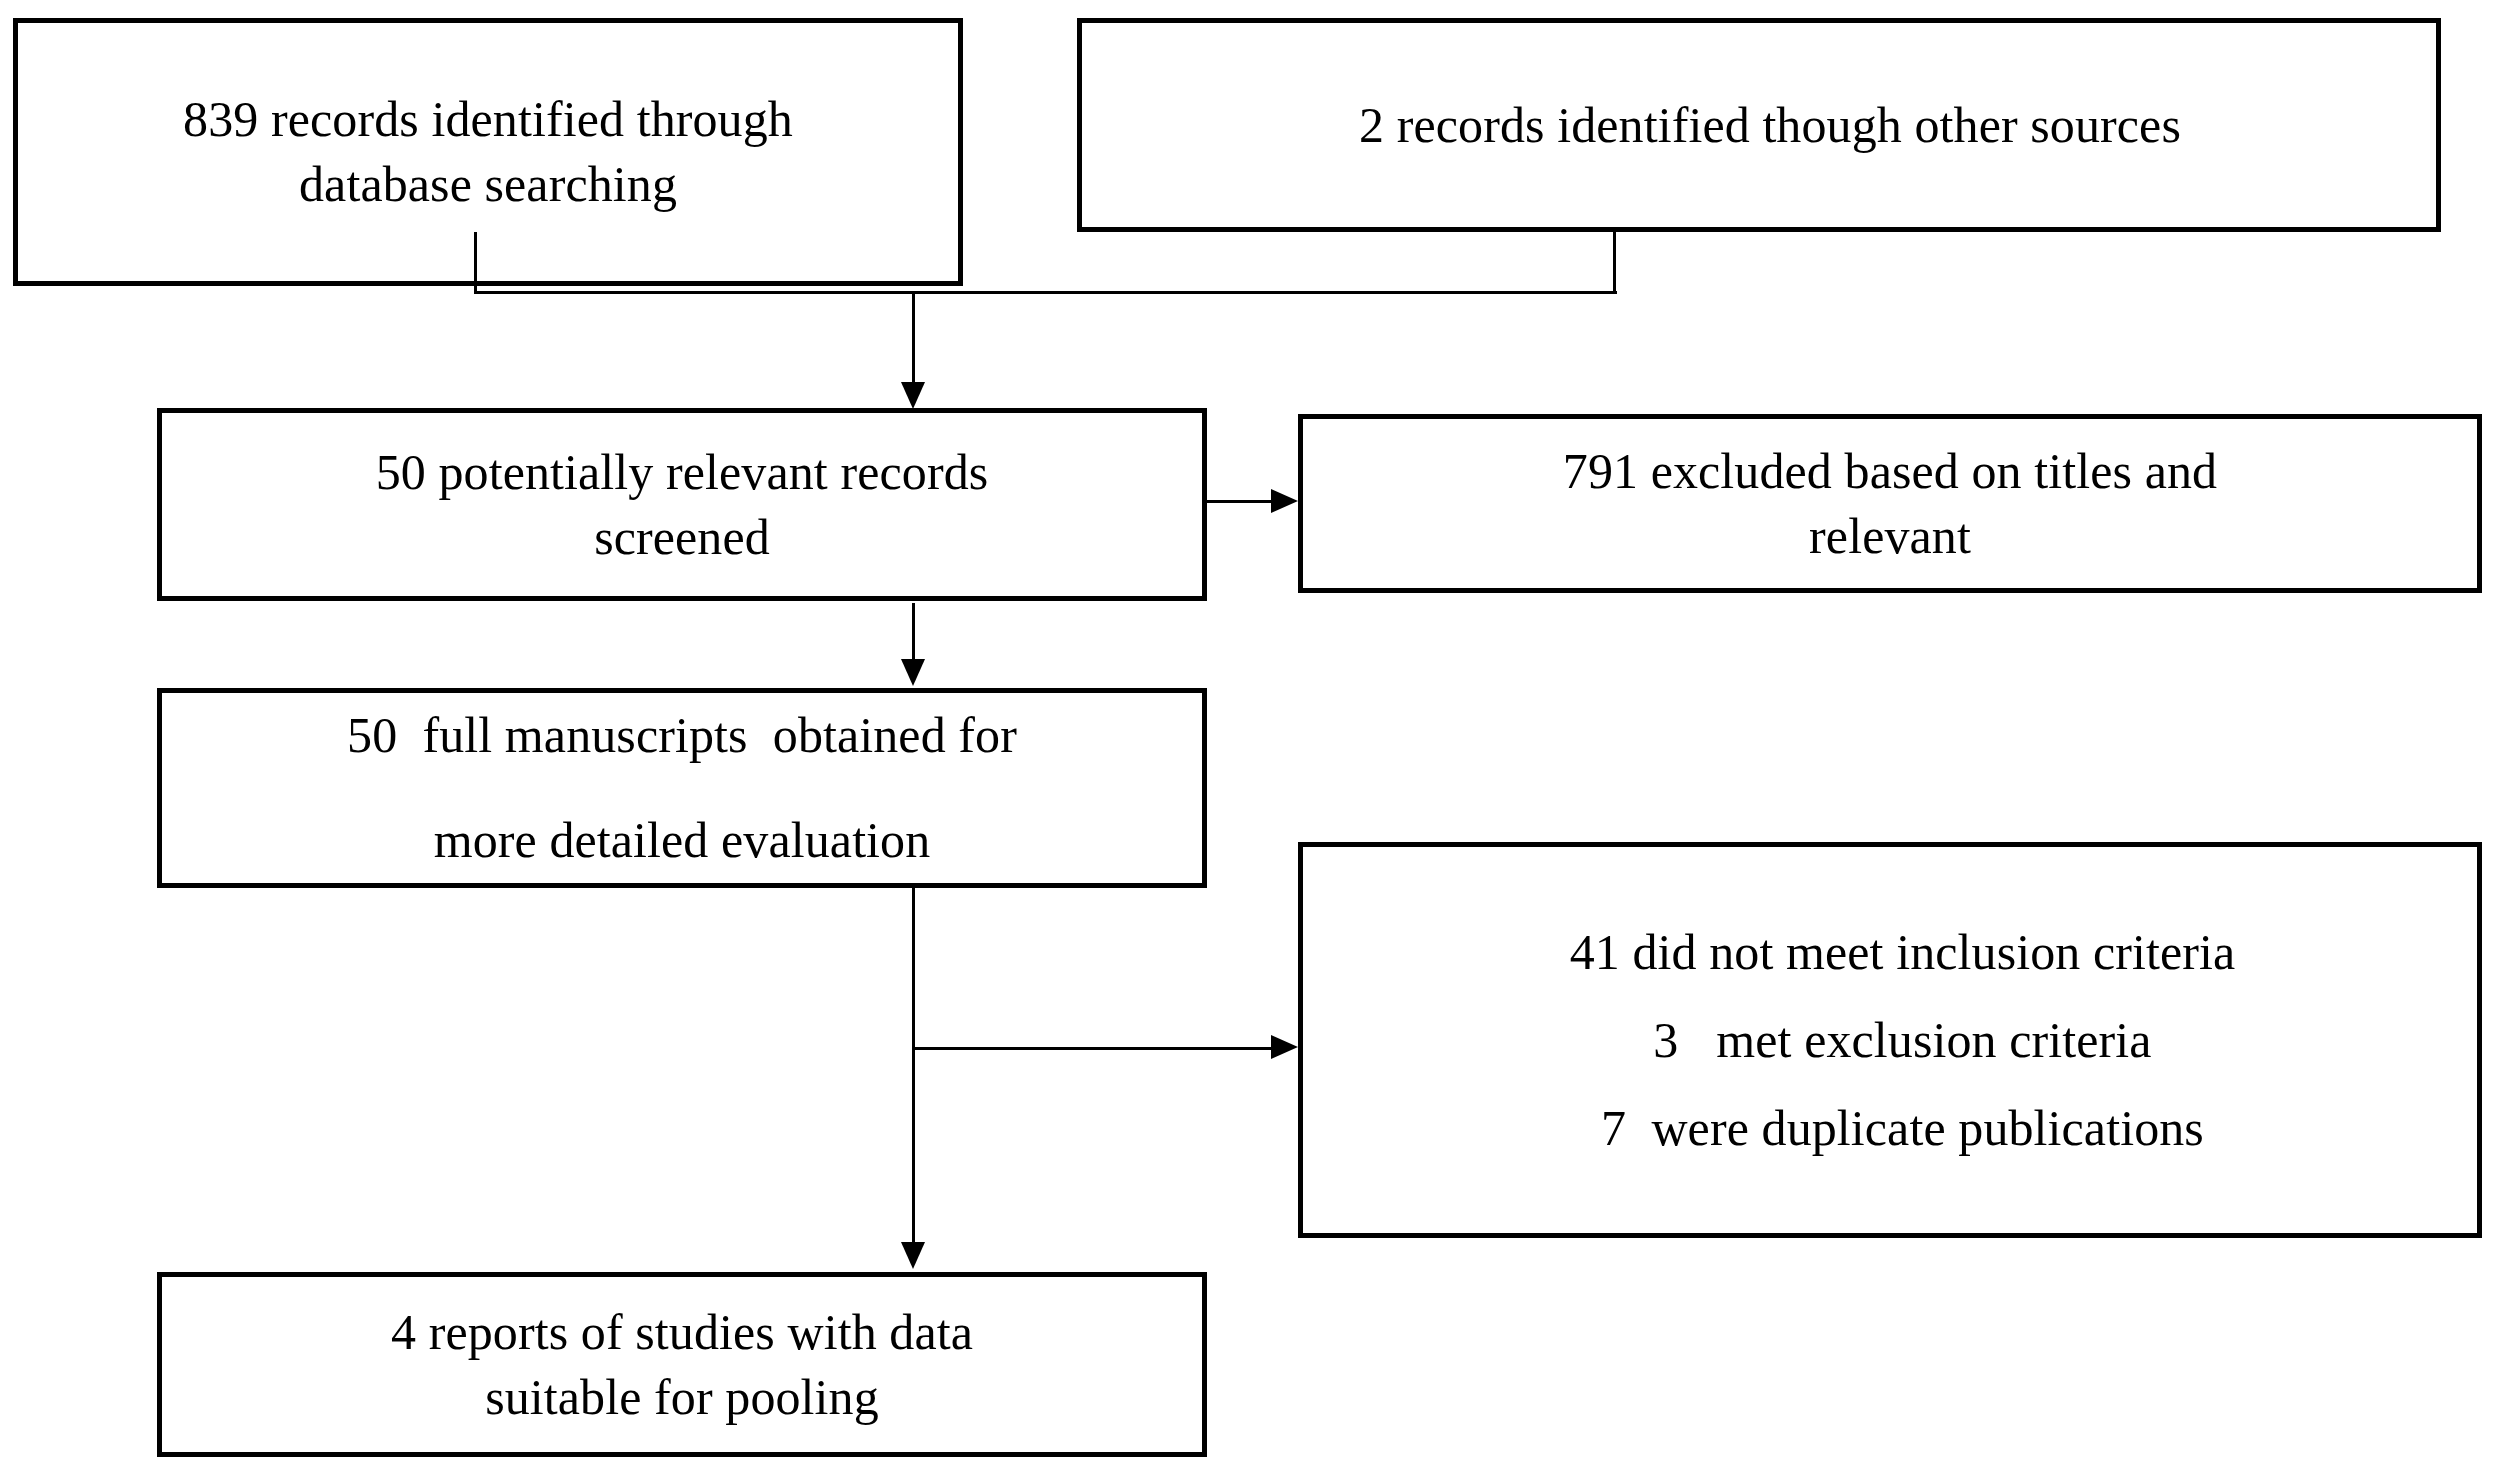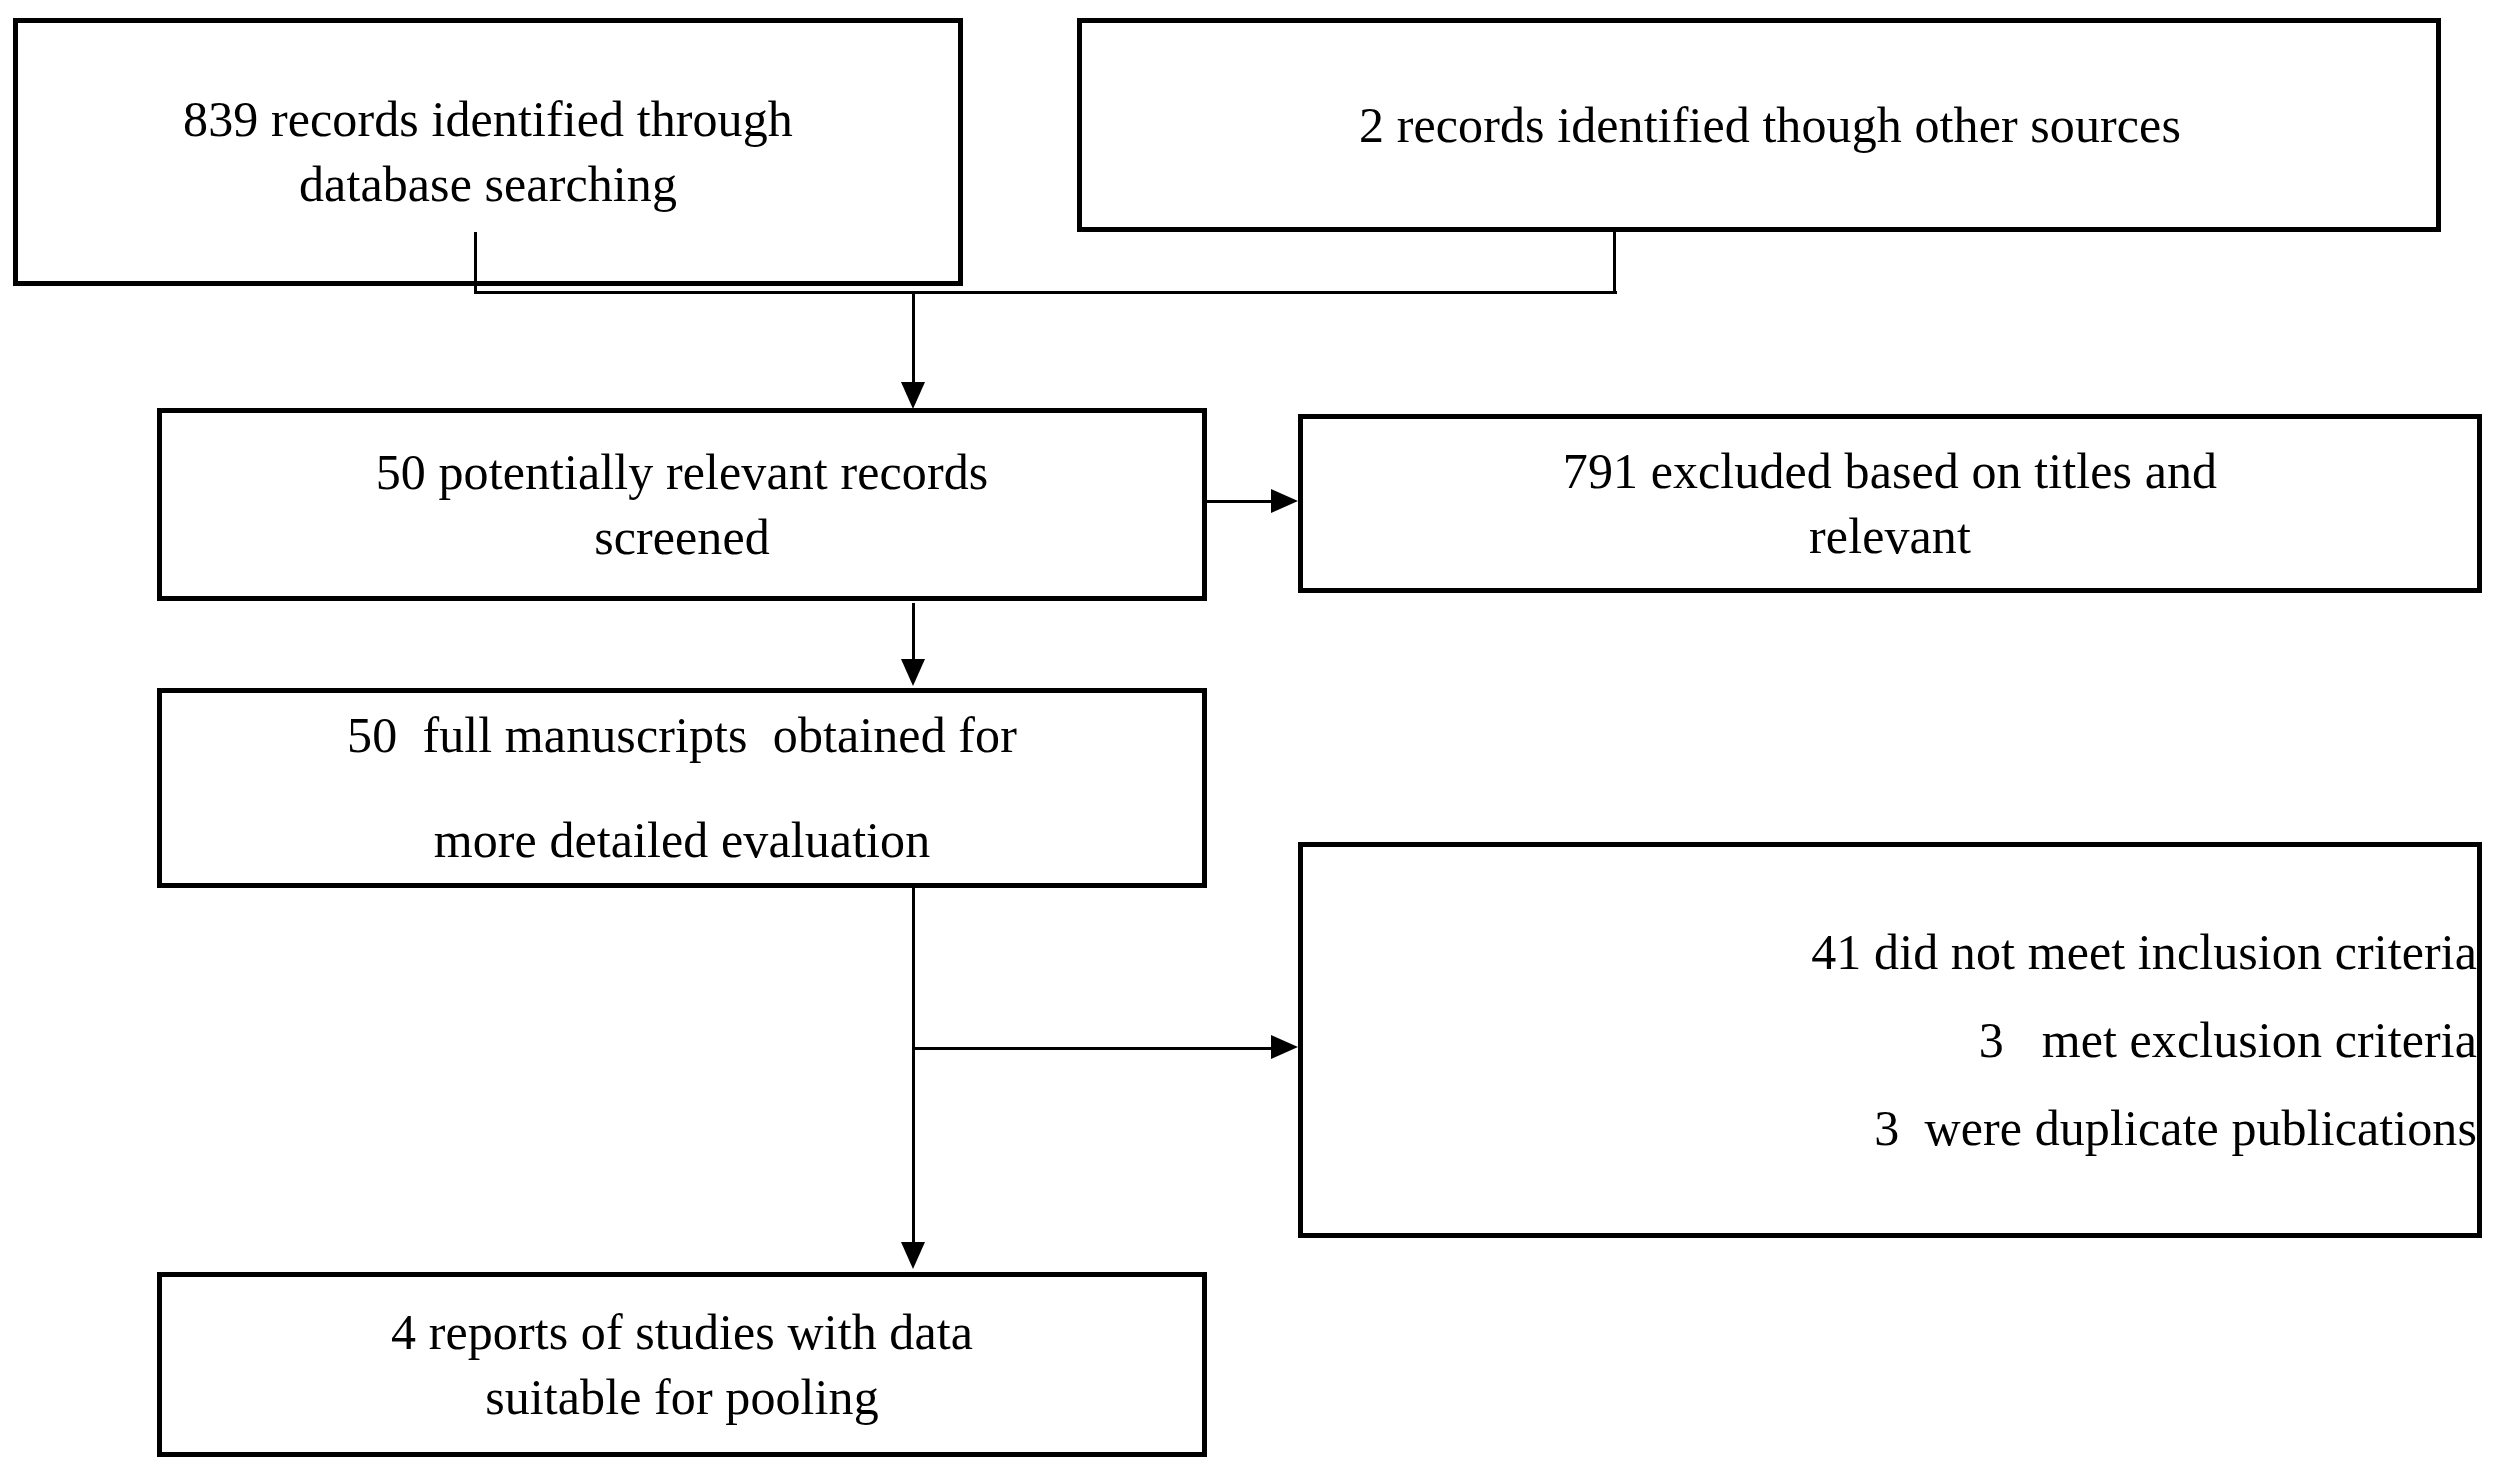--- a/index.html
+++ b/index.html
@@ -32,21 +32,21 @@
   .box .line {
     display: block;
     white-space: pre;
     color: #000000;
     font-size: 50px;
     line-height: 1.30;
     letter-spacing: 0.1px;
   }
   
   .box.list {
-    align-items: flex-end;
+    align-items: center;
     justify-content: center;
     text-align: left;
     padding-left: 25px;
   }
   .box.list .line {
     font-size: 50px;
     line-height: 1.00;
     margin: 19px 0;
     text-align: left;
   }
@@ -121,21 +121,21 @@
 
   <div class="vline" style="left:912px; top:887px; height:357px;"></div>
   <div class="arrow-down" style="left:901px; top:1242px;"></div>
 
   <div class="hline" style="left:912px; top:1047px; width:364px;"></div>
   <div class="arrow-right" style="left:1271px; top:1035px;"></div>
 
   <div class="box list" style="left:1298px; top:842px; width:1184px; height:396px;">
     <span class="line">41 did not meet inclusion criteria</span>
     <span class="line">3   met exclusion criteria</span>
-    <span class="line">3  were duplicate publications</span>
+    <span class="line">7  were duplicate publications</span>
   </div>
 
   <div class="box" style="left:157px; top:1272px; width:1050px; height:185px;">
     <span class="line">4 reports of studies with data</span>
     <span class="line">suitable for pooling</span>
   </div>
 
 </div>
 
 

